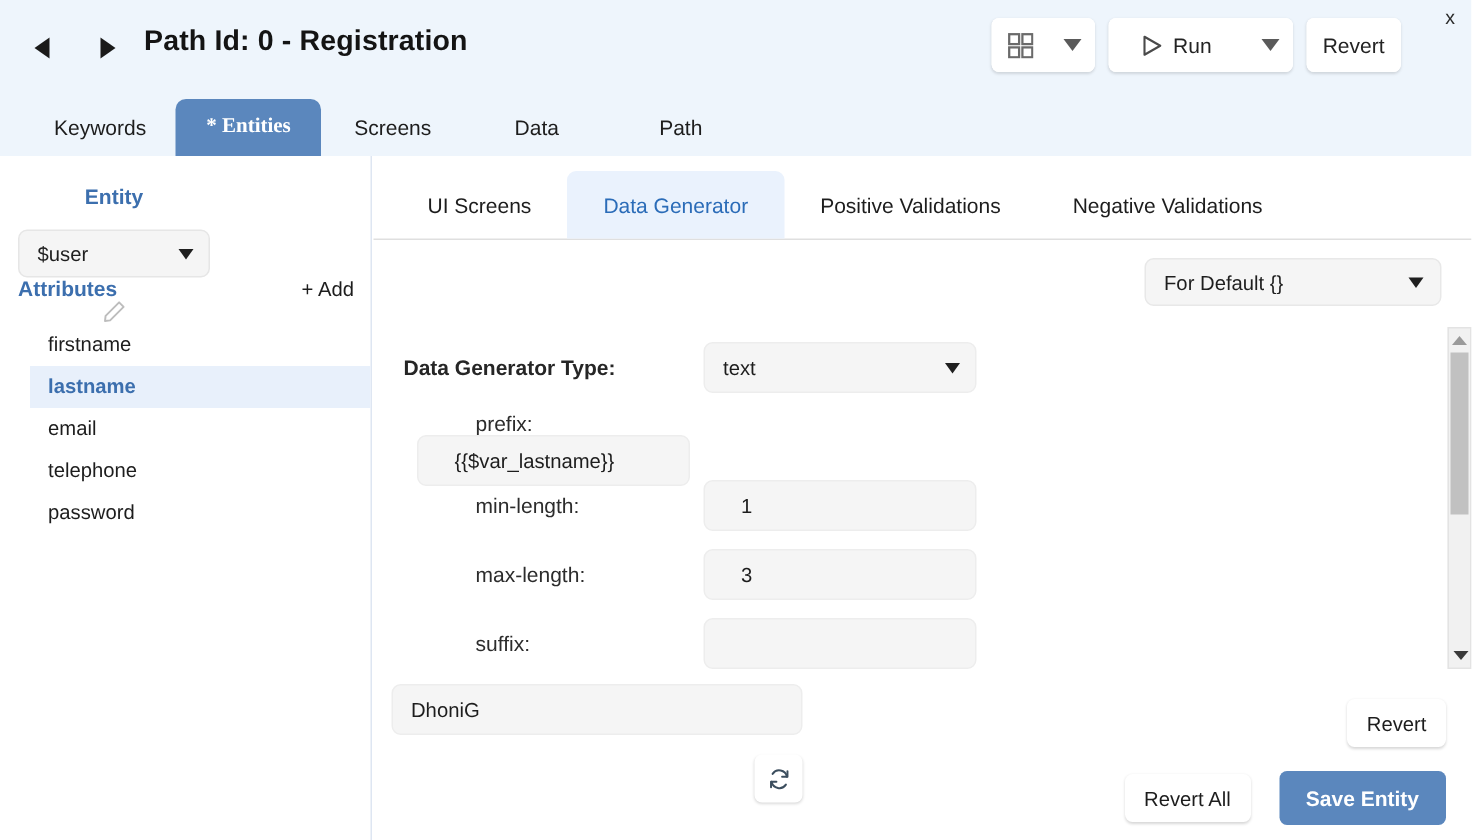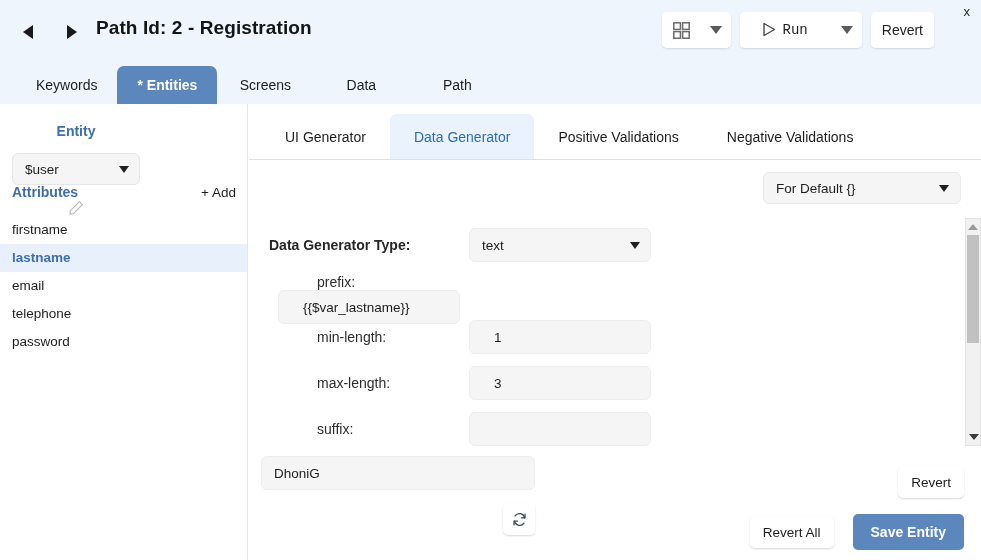--- a/index.html
+++ b/index.html
@@ -72,21 +72,21 @@
     font-family: "Liberation Sans", sans-serif;
   }
   .tbtn.caret { padding: 0 9px; }
   .caret-dn {
     width: 0; height: 0;
     border-left: 6px solid transparent;
     border-right: 6px solid transparent;
     border-top: 8px solid #5a5a5a;
   }
   .grid-ico { display: block; }
-  .run-wrap { display: flex; align-items: flex-start; gap: 7px; padding: 0 13px 0 11px; font-family: Liberation Mono, monospace; }
+  .run-wrap { display: flex; align-items: center; gap: 7px; padding: 0 13px 0 11px; }
   .play-ico { display: block; }
   .close-x {
     position: absolute; right: 11px; top: 4px;
     font-size: 13px; color: #2b2b2b; cursor: pointer;
     font-family: "Liberation Sans", sans-serif;
   }
 
   
   .maintabs {
     position: absolute; left: 0; top: 60px;
@@ -103,20 +103,21 @@
     cursor: pointer;
     border-radius: 7px 7px 0 0;
     background: transparent;
     border: none;
     font-family: "Liberation Sans", sans-serif;
   }
   .mtab.active {
     background: #5b87bd;
     color: #ffffff;
     font-weight: bold;
+    font-family: Liberation Serif, serif;
   }
 
   
   .sidebar {
     position: absolute; left: 0; top: 104px;
     width: 248px; height: 456px;
     background: #ffffff;
     border-right: 1px solid #dee6f2;
   }
   .entity-row {
@@ -158,20 +159,21 @@
   .add-link { font-size: 13.5px; color: #1d1d1d; cursor: pointer; }
 
   .attr-list {
     position: absolute; left: 0; top: 112px; width: 247px;
   }
   .attr-item {
     height: 28px; line-height: 28px;
     padding-left: 12px;
     font-size: 13.5px; color: #1d1d1d;
     cursor: pointer;
+    margin-left: 20px;
   }
   .attr-item.selected {
     background: #e8f0fb;
     color: #3c6fae;
     font-weight: bold;
   }
 
   
   .panel {
     position: absolute; left: 249px; top: 104px;
@@ -365,21 +367,21 @@
 
     <div class="nav-arrows">
       <button class="nav-btn">
         <span class="tri-left"></span>
       </button>
       <button class="nav-btn">
         <span class="tri-right"></span>
       </button>
     </div>
 
-    <div class="page-title">Path Id: 2 - Registration</div>
+    <div class="page-title">Path Id: 0 - Registration</div>
 
     <div class="toolbar">
 
       <div class="tbtn-group">
         <button class="tbtn">
           <svg class="grid-ico" width="17" height="17" viewBox="0 0 17 17">
             <rect x="0.8" y="0.8" width="6.6" height="6.6" fill="none" stroke="#6a6a6a" stroke-width="1.5"></rect>
             <rect x="9.6" y="0.8" width="6.6" height="6.6" fill="none" stroke="#6a6a6a" stroke-width="1.5"></rect>
             <rect x="0.8" y="9.6" width="6.6" height="6.6" fill="none" stroke="#6a6a6a" stroke-width="1.5"></rect>
             <rect x="9.6" y="9.6" width="6.6" height="6.6" fill="none" stroke="#6a6a6a" stroke-width="1.5"></rect>
@@ -445,21 +447,21 @@
       <div class="attr-item selected">lastname</div>
       <div class="attr-item">email</div>
       <div class="attr-item">telephone</div>
       <div class="attr-item">password</div>
     </div>
   </div>
 
   <div class="panel">
 
     <div class="subtabs">
-      <button class="stab">UI Generator</button>
+      <button class="stab">UI Screens</button>
       <button class="stab active">Data Generator</button>
       <button class="stab">Positive Validations</button>
       <button class="stab">Negative Validations</button>
     </div>
 
     <div class="forsel-wrap">
       <select class="forsel">
         <option>For Default {}</option>
       </select>
     </div>

